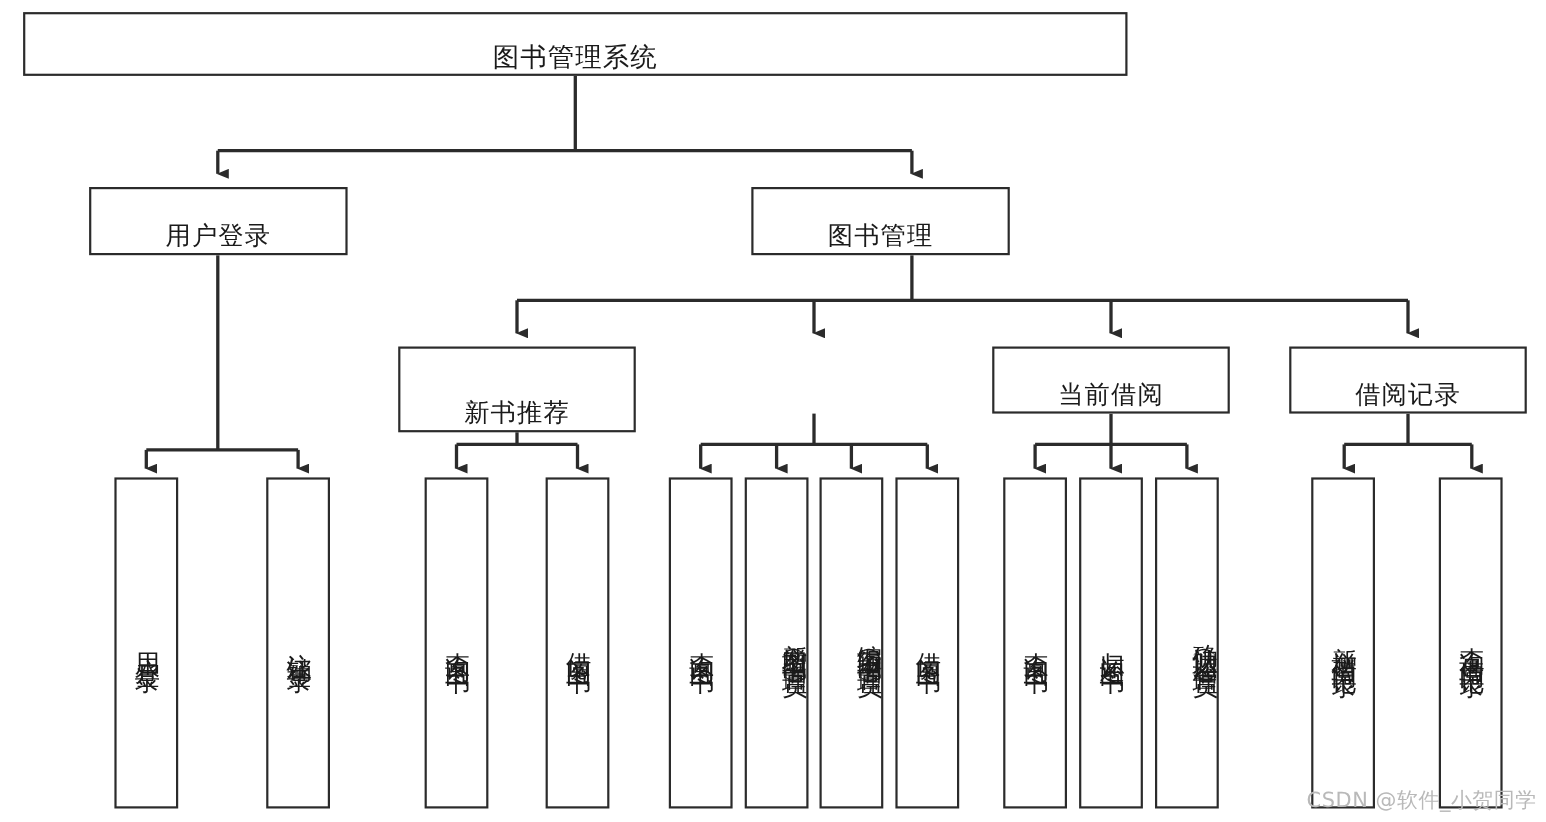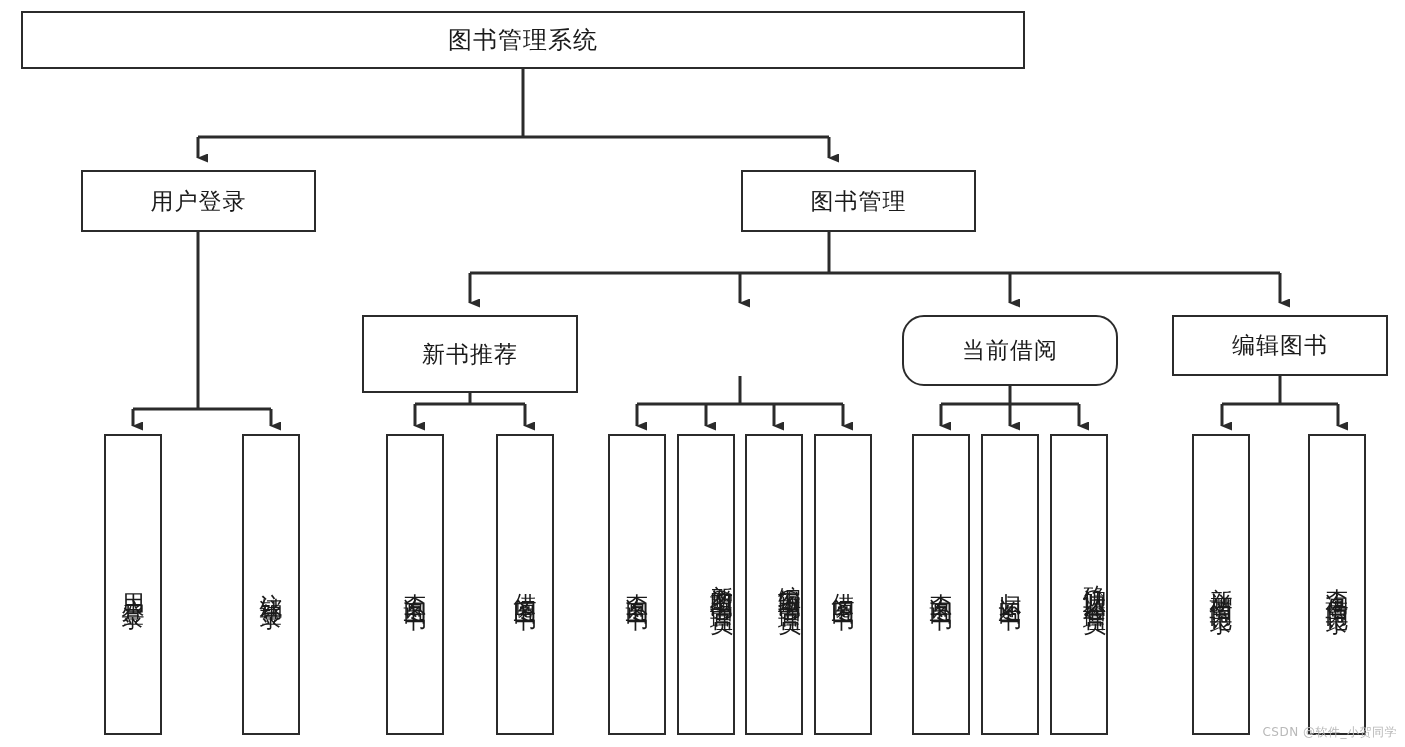--- a/index.html
+++ b/index.html
@@ -27,41 +27,42 @@
     align-items:center;
     justify-content:center;
     color:#1a1a1a;
     z-index:2;
   }
   .node.horiz{
     font-size:23px;
     letter-spacing:1px;
     line-height:1.25;
     white-space:nowrap;
+    align-items:flex-end;
   }
   .node.root{ font-size:24px; }
   .node.vert{
     writing-mode:vertical-rl;
     text-orientation:upright;
     font-size:23px;
     letter-spacing:5px;
     line-height:1;
     padding:6px 0;
     align-items:center;
     justify-content:center;
     white-space:nowrap;
   }
   .node.vert.tall-text{
     align-items:flex-start;
     letter-spacing:4px;
   }
   .watermark{
     position:absolute;
     right:8px;bottom:6px;
-    font-size:12px;
+    font-size:19px;
     color:#b9b9b9;
     letter-spacing:0.5px;
     z-index:5;
     white-space:nowrap;
     font-family:"DejaVu Sans","Liberation Sans",sans-serif;
   }
 </style>
 </head>
 <body>
 
@@ -117,32 +118,32 @@
     </g>
   </svg>
 
   <div class="node horiz root" style="left:21px;top:11px;width:1004px;height:58px;">
     <span>图书管理系统</span>
   </div>
 
   <div class="node horiz" style="left:81px;top:170px;width:235px;height:62px;">
     <span>用户登录</span>
   </div>
-  <div class="node horiz" style="left:741px;top:170px;width:235px;height:62px;">
+  <div class="node horiz" style="left:683px;top:170px;width:235px;height:62px;">
     <span>图书管理</span>
   </div>
 
   <div class="node horiz" style="left:362px;top:315px;width:216px;height:78px;">
     <span>新书推荐</span>
   </div>
-  <div class="node horiz" style="left:902px;top:315px;width:216px;height:71px;border-radius:22px;">
+  <div class="node horiz" style="left:902px;top:315px;width:216px;height:61px;">
     <span>当前借阅</span>
   </div>
   <div class="node horiz" style="left:1172px;top:315px;width:216px;height:61px;">
-    <span>编辑图书</span>
+    <span>借阅记录</span>
   </div>
 
   <div class="node vert" style="left:104px;top:434px;width:58px;height:301px;">
     <span>用户登录</span>
   </div>
   <div class="node vert" style="left:242px;top:434px;width:58px;height:301px;">
     <span>注销登录</span>
   </div>
 
   <div class="node vert" style="left:386px;top:434px;width:58px;height:301px;">

